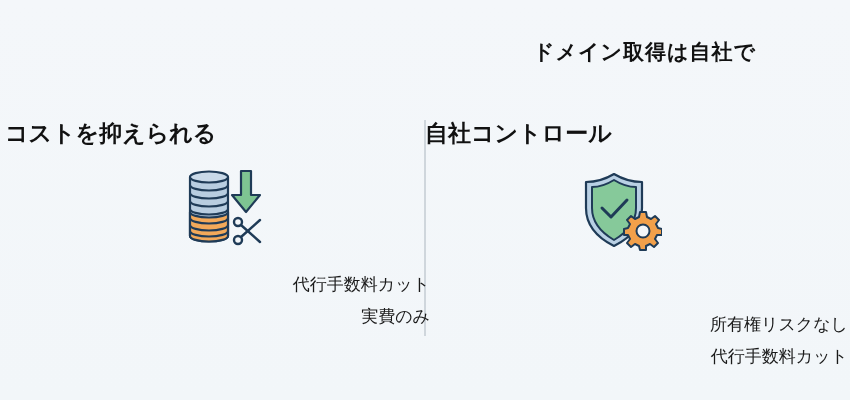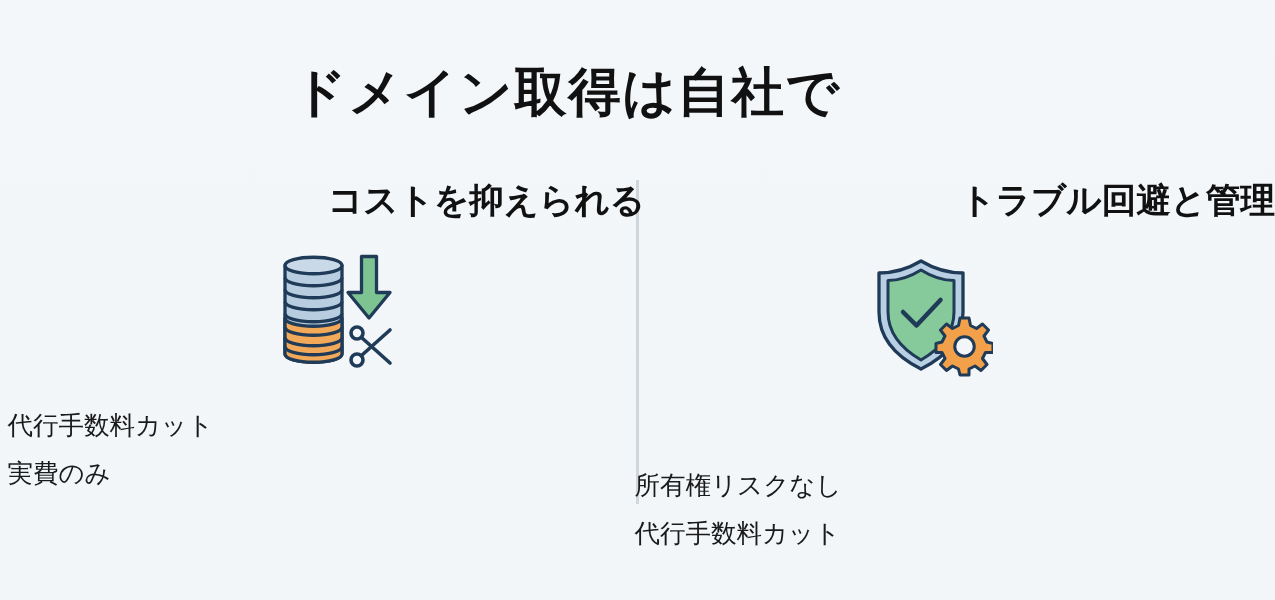--- a/index.html
+++ b/index.html
@@ -10,62 +10,62 @@
       color: #111111;
     }
     .canvas {
       position: relative;
       width: 850px; height: 400px;
       background: linear-gradient(180deg, #f4f7fa 0%, #f2f6f9 100%);
     }
     .title {
       position: absolute;
       left: 0; top: 38px; width: 756px;
-      text-align: center;
-      font-size: 35px;
+      text-align: right;
+      font-size: 21px;
       font-weight: bold;
       letter-spacing: 1px;
       color: #111111;
     }
     .divider {
       position: absolute;
       left: 424px; top: 120px;
       width: 2px; height: 216px;
       background: #cfd6dc;
     }
     .col {
       position: absolute;
       top: 0; width: 425px; height: 400px;
     }
     .col.left { left: 0; }
     .col.right { left: 425px; }
     .col-heading {
       position: absolute;
       left: 0; width: 100%;
       top: 118px;
-      text-align: right;
+      text-align: left;
       font-size: 23px;
       font-weight: bold;
       color: #111111;
     }
     .col.left .col-heading { left: 5px; }
     .col.right .col-heading { left: 0px; }
     .icon-wrap {
       position: absolute;
       top: 168px;
       width: 80px; height: 80px;
     }
     .col.left .icon-wrap { left: 186px; }
     .col.right .icon-wrap { left: 157px; top: 172px; }
     .icon-wrap svg { width: 100%; height: 100%; display: block; }
     .points {
       position: absolute;
       left: 0; width: 100%;
       top: 268px;
-      text-align: left;
+      text-align: right;
       font-size: 17px;
       line-height: 32px;
       color: #1a1a1a;
     }
     .col.left .points { left: 5px; }
     .col.right .points { left: -2px; margin-top: 40px; }
     .point { display: block; }
   </style>
 </head>
 <body>
@@ -110,21 +110,21 @@
       </svg>
     </div>
 
     <div class="points">
       <span class="point">代行手数料カット</span>
       <span class="point">実費のみ</span>
     </div>
   </div>
 
   <div class="col right">
-    <div class="col-heading">トラブル回避と管理</div>
+    <div class="col-heading">自社コントロール</div>
 
     <div class="icon-wrap">
       <svg viewBox="0 0 80 80" xmlns="http://www.w3.org/2000/svg">
 
         <path d="M32 2 C22 8 12 10 4 10 L4 36 C4 54 16 66 32 74 C48 66 60 54 60 36 L60 10 C52 10 42 8 32 2 Z" fill="#b9d0e4" stroke="#1f3b57" stroke-width="2.2" stroke-linejoin="round"></path>
 
         <path d="M32 8 C24 13 16 15 10 15 L10 36 C10 51 20 61 32 68 C44 61 54 51 54 36 L54 15 C48 15 40 13 32 8 Z" fill="#86c99a" stroke="#1f3b57" stroke-width="2" stroke-linejoin="round"></path>
 
         <path d="M20 36 L29 45 L45 28" fill="none" stroke="#1f3b57" stroke-width="3" stroke-linecap="round" stroke-linejoin="round"></path>
 

